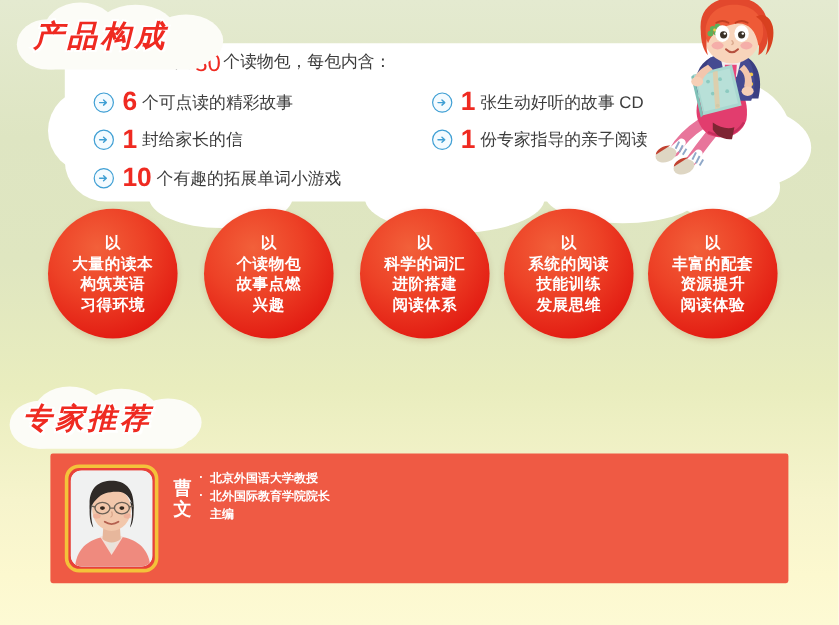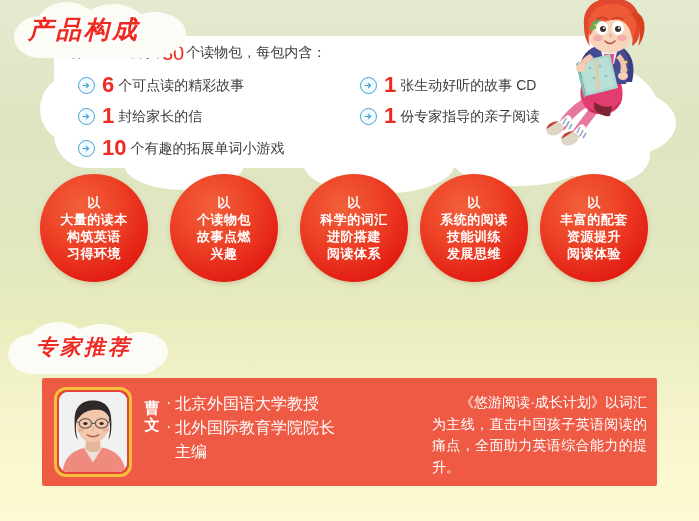--- a/index.html
+++ b/index.html
@@ -38,21 +38,21 @@
     letter-spacing:3px;
     -webkit-text-stroke:3px #ffffff;
     paint-order:stroke fill;
     text-shadow:
       0 0 2px #fff, 1px 1px 0 #fff, -1px 1px 0 #fff,
       1px -1px 0 #fff, -1px -1px 0 #fff, 2px 2px 1px rgba(255,255,255,.9);
     white-space:nowrap;
   }
 
   #title-product{left:28px;top:13px;font-size:25px;}
-  #title-expert{left:36px;top:333px;font-size:21px;}
+  #title-expert{left:19px;top:333px;font-size:24px;}
 
   
   .lead-line{
     position:absolute;left:72px;top:42px;
     font-size:14px;color:#3c3c3c;white-space:nowrap;
   }
   .lead-line .big-num{
     color:#ef2a21;font-size:20px;font-weight:normal;
     vertical-align:-3px;padding:0 2px;
   }
@@ -99,21 +99,21 @@
     width:100%;height:100%;border-radius:9px;overflow:hidden;position:relative;
     background:linear-gradient(to bottom,#f2f3f3 0%,#eceeee 55%,#e6e8e8 100%);
   }
   .expert-name{
     position:absolute;left:100px;top:22px;width:20px;
     color:#fff;font-size:15px;font-weight:bold;line-height:1.12;
     text-align:center;
   }
   .cred-list{
     position:absolute;left:124px;top:14px;width:215px;
-    color:#fff;font-size:16px;font-weight:normal;line-height:1.5;
+    color:#fff;font-size:10px;font-weight:bold;line-height:1.5;
   }
   .cred-list li{list-style:none;position:relative;padding-left:9px;white-space:nowrap;}
   .cred-list li:before{content:"·";position:absolute;left:0;top:-1px;}
   .cred-list li.cont:before{content:"";}
   .cred-list ul{margin:0;padding:0;}
 
   .blurb{
     position:absolute;left:390px;top:14px;width:215px;
     color:#fff;font-size:14px;line-height:1.55;text-indent:28px;
     text-align:justify;
@@ -385,16 +385,15 @@
     <div class="expert-name">曹文</div>
 
     <div class="cred-list">
       <ul>
         <li>北京外国语大学教授</li>
         <li>北外国际教育学院院长</li>
         <li class="cont">主编</li>
       </ul>
     </div>
 
-    <div class="blurb">《悠游阅读·成长计划》以词汇为主线，直击中国孩子英语阅读的痛点，全面助力英语综合能力的提升。</div>
   </div>
 
 </div>
 
 </body></html>

